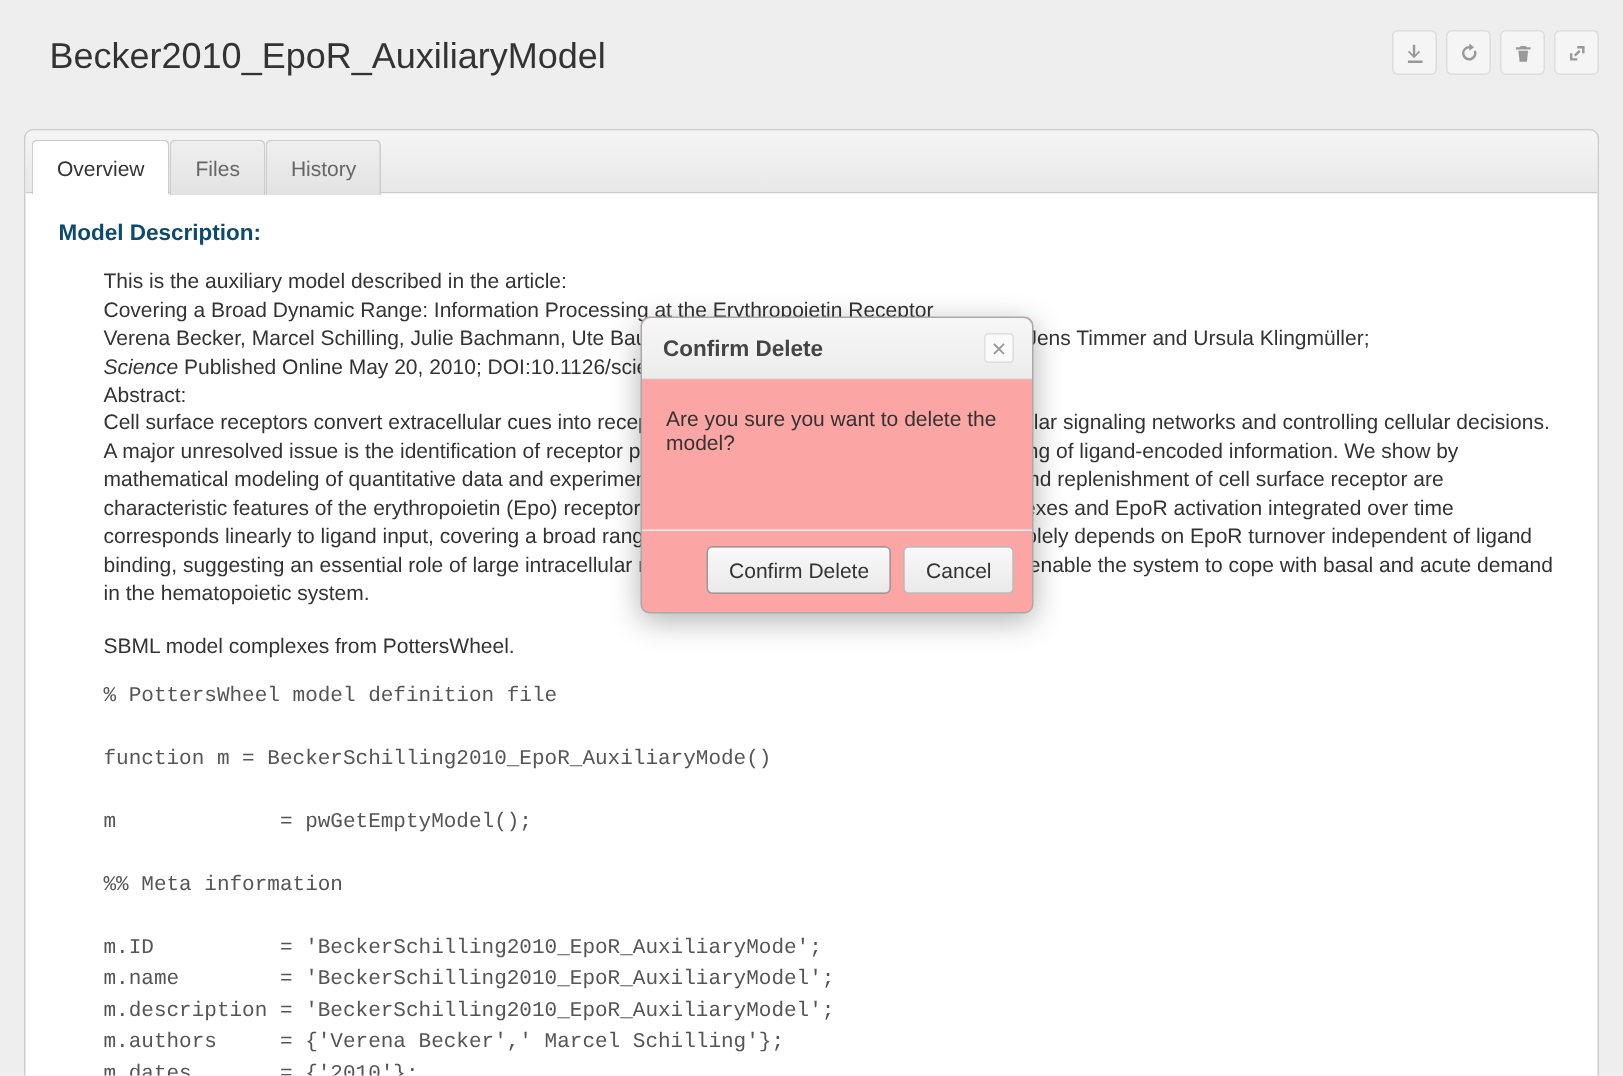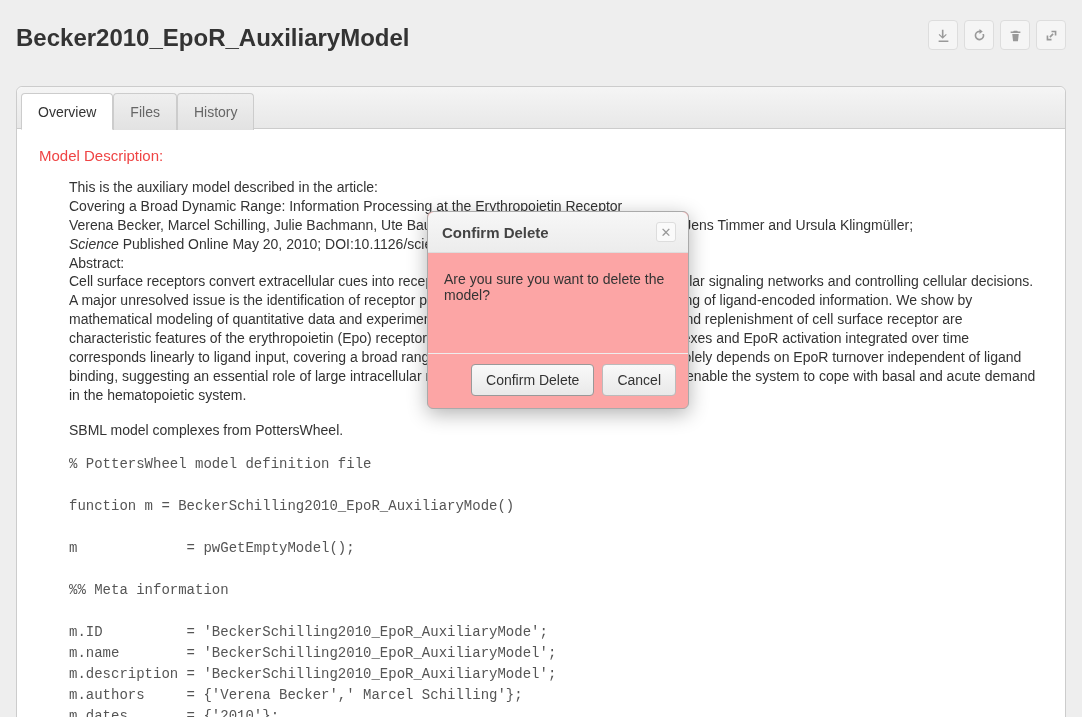--- a/index.html
+++ b/index.html
@@ -16,23 +16,23 @@
     position: relative;
     width: 1082px;
     padding: 16px;
   }
   .header-row {
     display: flex;
     justify-content: space-between;
     align-items: flex-start;
   }
   h2.page-title {
-    margin: 8px 0 10px 0;
+    margin: 8px 0 10px 17px;
     font-size: 24px;
-    font-weight: bold;
+    font-weight: normal;
     color: #333;
   }
   .toolbar {
     display: flex;
     gap: 6px;
     margin-top: 4px;
   }
   .icon-btn {
     width: 30px;
     height: 30px;
@@ -82,22 +82,22 @@
     background: #fff;
     color: #333;
     border-bottom: 1px solid #fff;
     font-weight: normal;
   }
   .panel-body {
     padding: 18px 22px;
     color: #333;
   }
   .section-title {
-    font-weight: normal;
-    color: #ef4444;
+    font-weight: bold;
+    color: #0c4a6e;
     margin: 0 0 14px 0;
     font-size: 15px;
   }
   .desc-block {
     margin-left: 30px;
     font-size: 14px;
     line-height: 1.35;
     color: #333;
   }
   .desc-block .bold { font-weight: normal; }

